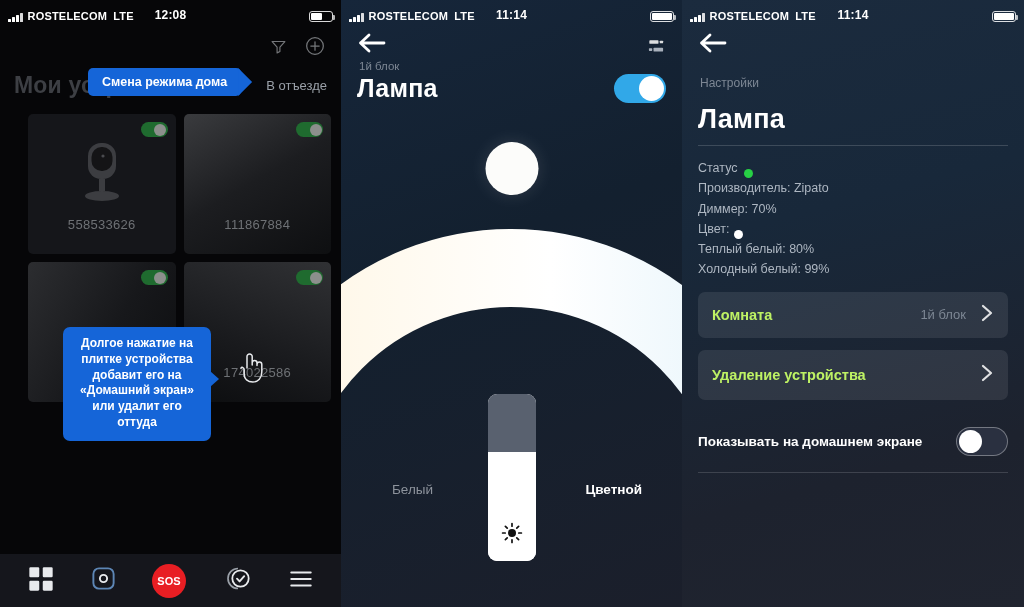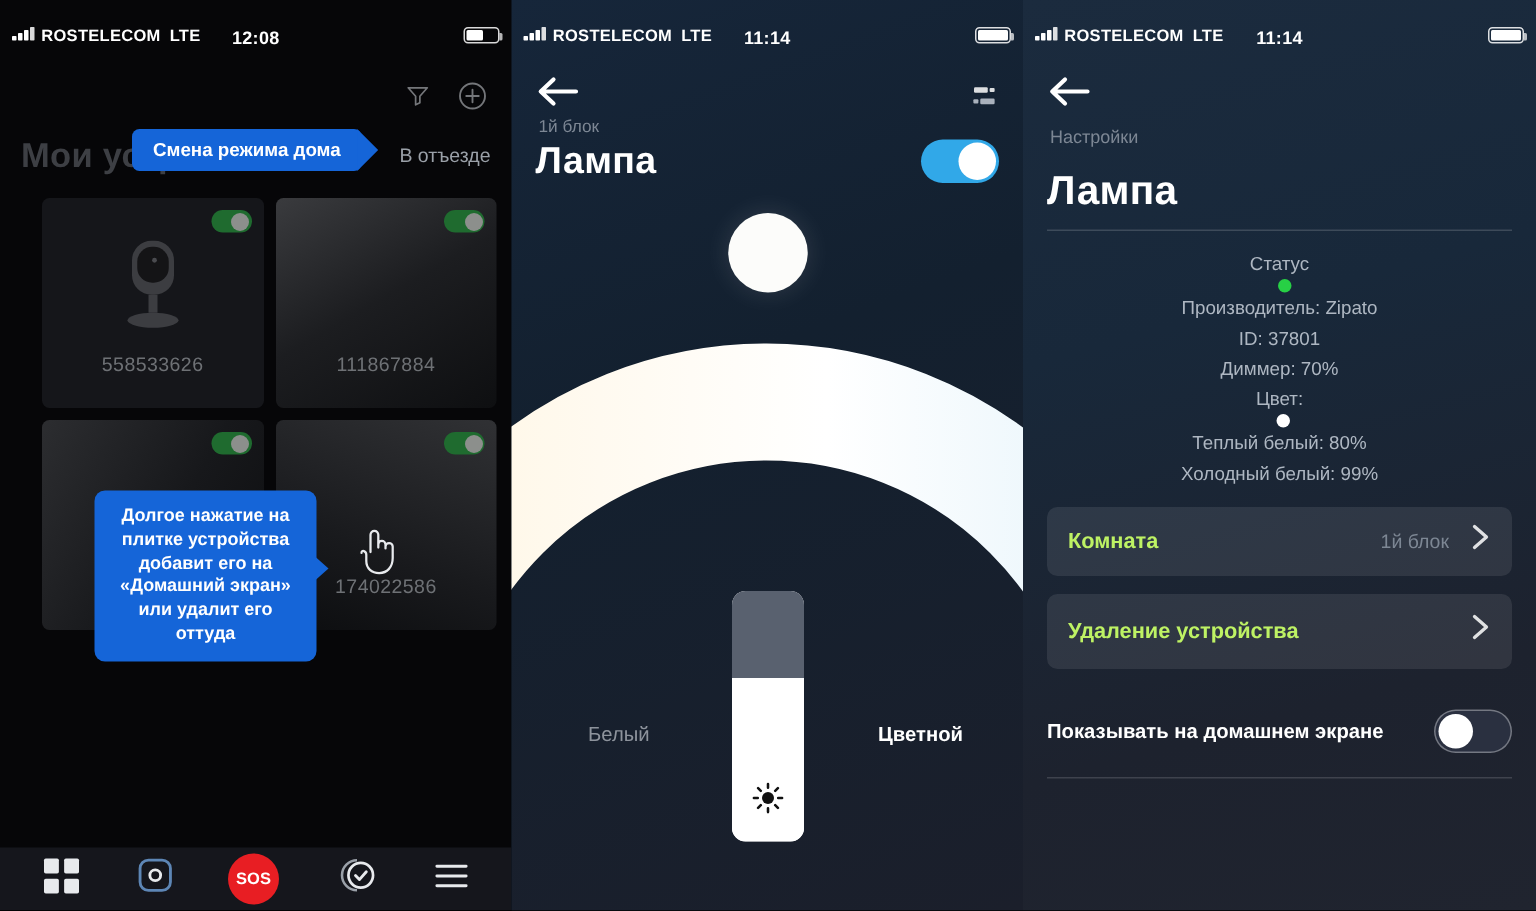--- a/index.html
+++ b/index.html
@@ -11,25 +11,24 @@
   }
   .screens { display: flex; width: 1024px; height: 607px; }
   .panel { position: relative; height: 607px; overflow: hidden; }
   .p1 { width: 341px; background: #060608; }
   .p2 { width: 341px; background: #15202e; }
   .p3 { width: 342px; background: #192433; }
 
   
   .statusbar {
     position: relative; height: 22px; width: 100%;
-    display: flex; align-items: flex-start;
+    display: flex; align-items: flex-end;
     padding: 0 8px; color: #fff;
     font-size: 11px; font-weight: bold; letter-spacing: .2px;
     z-index: 40;
-    margin-top: 18px;
   }
   .sb-bars { display: flex; align-items: flex-end; gap: 1.5px; margin-right: 5px; height: 9px; }
   .sb-bars i { display:block; width: 2.5px; background: #fff; border-radius: .5px; }
   .sb-bars i:nth-child(1){height:3px} .sb-bars i:nth-child(2){height:5px}
   .sb-bars i:nth-child(3){height:7px} .sb-bars i:nth-child(4){height:9px; opacity:.85}
   .sb-carrier { font-size: 11px; }
   .sb-lte { margin-left: 6px; font-size: 11px; }
   .sb-time { position: absolute; left: 0; right: 0; text-align: center; font-size: 12px; }
   .sb-batt {
     margin-left: auto; width: 24px; height: 11px;
@@ -105,21 +104,21 @@
   }
   .hand-cursor { position: absolute; left: 238px; top: 350px; z-index: 29; }
 
   .ok-btn {
     position: absolute; left: 54px; bottom: 70px; width: 234px; height: 42px;
     background: #2db2f0; border-radius: 21px; border: none;
     color: #fff; font-size: 16px; font-weight: bold;
     font-family: "Liberation Sans", sans-serif; cursor: pointer;
   }
   .tabbar {
-    position: absolute; left:0; right:0; bottom:0; height: 42px;
+    position: absolute; left:0; right:0; bottom:0; height: 53px;
     background: #15161c; display: flex; align-items: center;
     justify-content: space-around; padding: 0 10px;
   }
   .sos {
     width: 34px; height: 34px; border-radius: 50%; background: #e81e23;
     color: #fff; font-size: 11px; font-weight: bold;
     display:flex; align-items:center; justify-content:center;
   }
 
   
@@ -159,26 +158,26 @@
     position:absolute; left: 51px; top: 482px; font-size: 13.5px; color:#8d939c;
   }
   .lbl-color {
     position:absolute; right: 40px; top: 482px; font-size: 13.5px; color:#fff; font-weight:bold;
   }
 
   
   .p3-bg { position:absolute; inset:0; background: linear-gradient(165deg,#1b2b3e 0%,#18283a 35%,#1d222e 75%,#20242f 100%); }
   .p3-content { position:relative; z-index:10; padding: 0 16px; }
   .p3-nav { padding-top: 10px; }
-  .p3-crumb { font-size: 12px; color: #7d8794; margin-top: 7px; padding-left: 2px; }
+  .p3-crumb { font-size: 12px; color: #7d8794; margin-top: 18px; padding-left: 2px; }
   .p3-title { font-size: 27px; font-weight: bold; color:#fff; margin-top: 14px; letter-spacing:.2px; }
   .p3-rule { height:1px; background: rgba(255,255,255,.16); margin-top: 10px; }
   .info-list { margin-top: 12px; }
   .info-line {
-    font-size: 12.5px; color: #aeb7c2; line-height: 1.62; display:flex; align-items:center;flex-direction:column;
+    font-size: 12.5px; color: #aeb7c2; line-height: 1.62; display:flex; align-items:flex-end;
   }
   .dot-green { width: 9px; height: 9px; border-radius:50%; background:#27d045; margin-left:6px; display:inline-block; }
   .dot-white { width: 9px; height: 9px; border-radius:50%; background:#fff; margin-left:5px; display:inline-block; }
   .row-btn {
     margin-top: 12px; height: 46px; background: rgba(255,255,255,.09);
     border-radius: 7px; display:flex; align-items:center; padding: 0 14px; cursor:pointer;
   }
   .row-btn .rb-label { font-size: 14.5px; font-weight: bold; color:#bef264; }
   .row-btn .rb-value { margin-left:auto; font-size: 13px; color:#7d8794; margin-right: 14px; }
   .chev { opacity:.85; }
@@ -420,23 +419,20 @@
 
       <div class="info-list">
         <div class="info-line">
           <span>Статус</span>
           <span class="dot-green"></span>
         </div>
         <div class="info-line">
           <span>Производитель: Zipato</span>
         </div>
         <div class="info-line">
-          <span>ID: 37801</span>
-        </div>
-        <div class="info-line">
           <span>Диммер: 70%</span>
         </div>
         <div class="info-line">
           <span>Цвет:</span>
           <span class="dot-white"></span>
         </div>
         <div class="info-line">
           <span>Теплый белый: 80%</span>
         </div>
         <div class="info-line">

